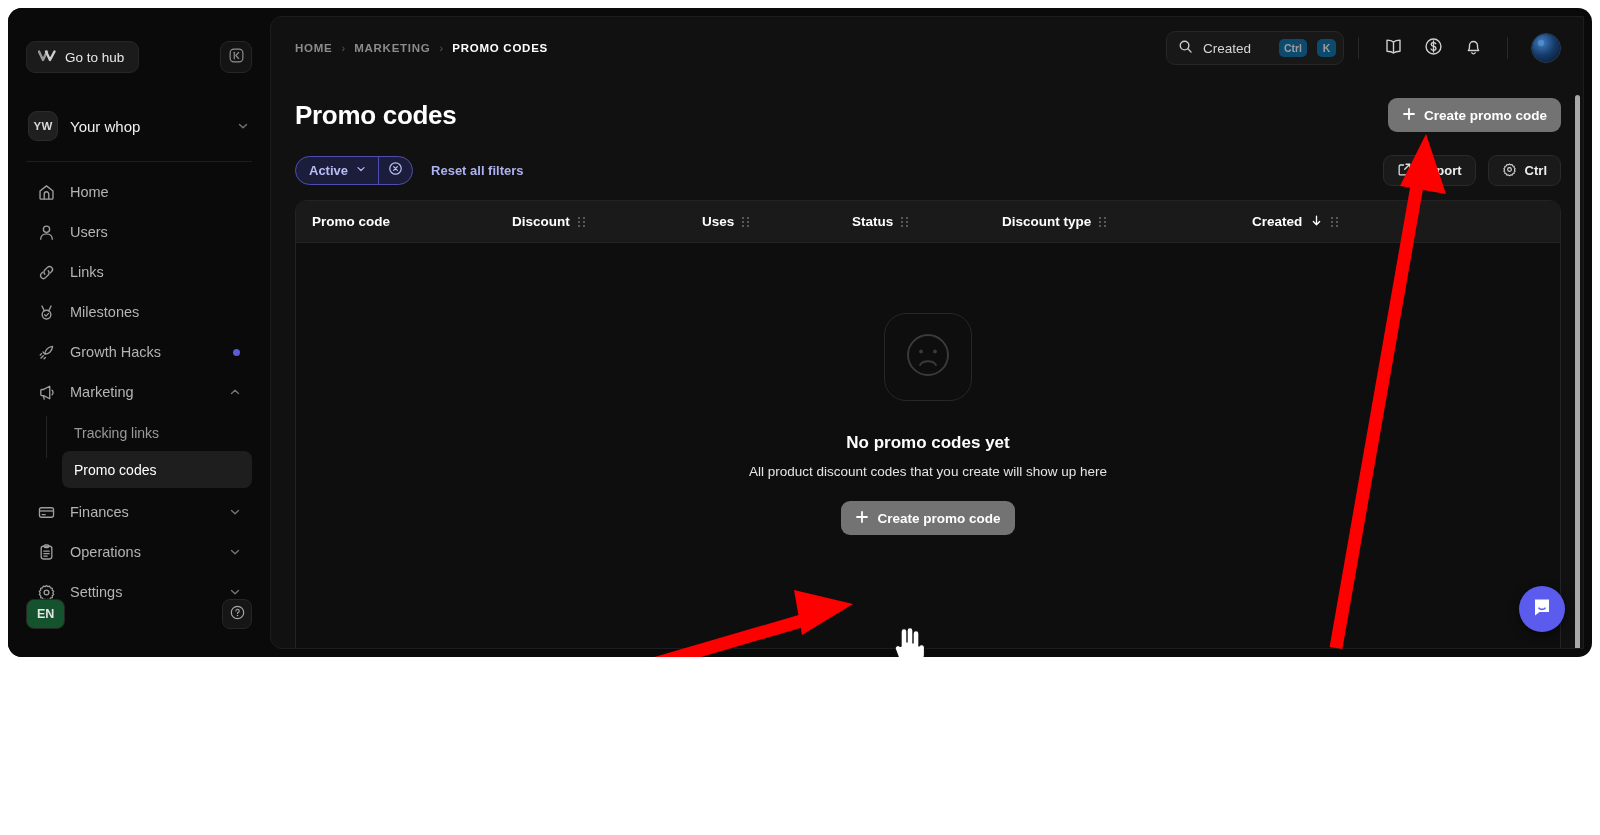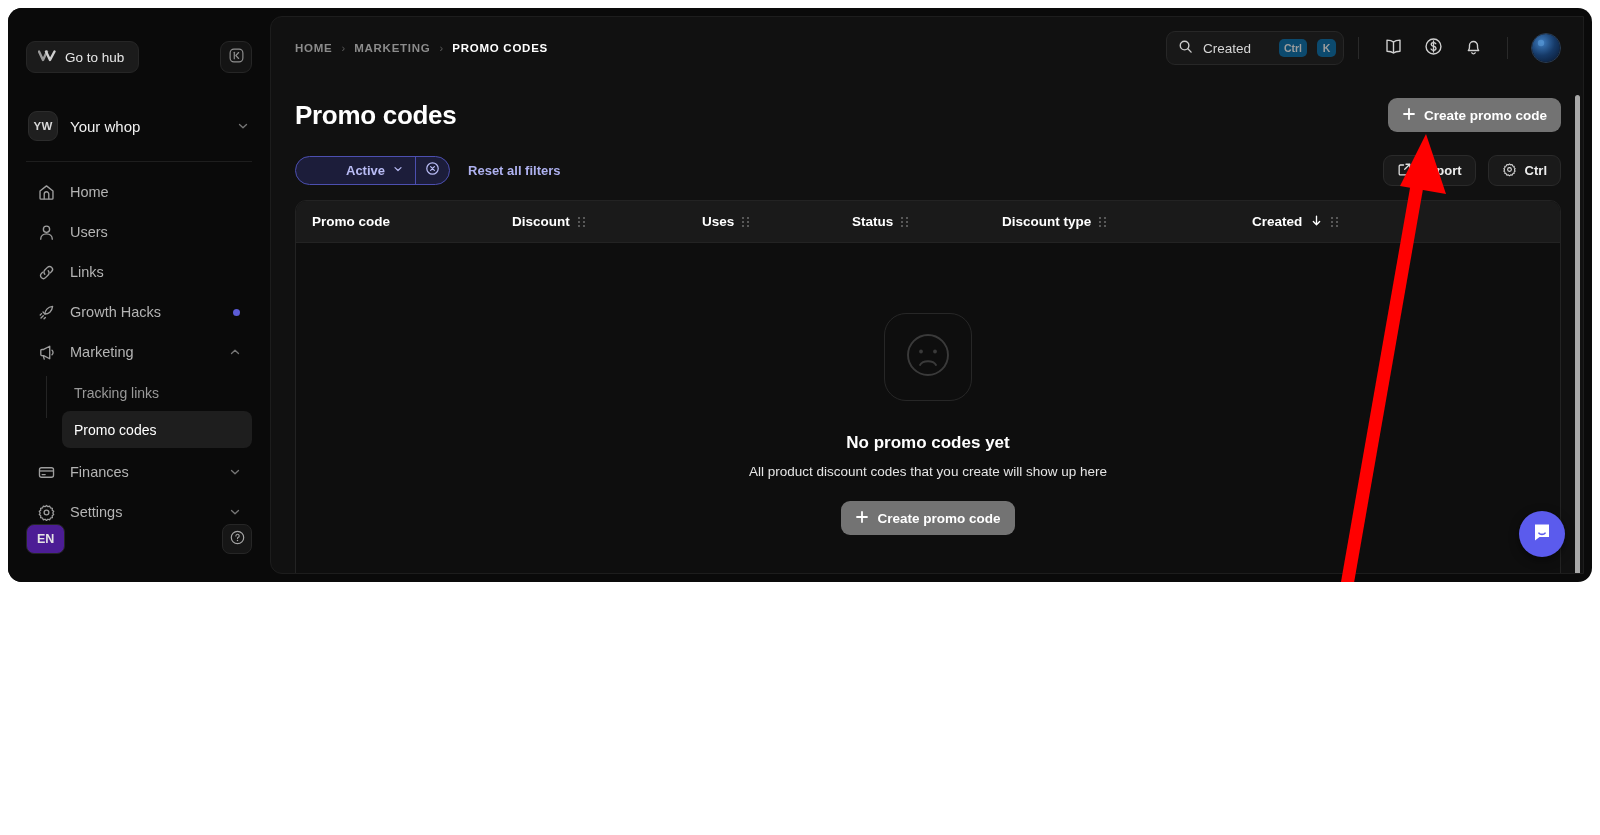--- a/index.html
+++ b/index.html
@@ -4,21 +4,21 @@
 <style>
   * { box-sizing: border-box; margin: 0; padding: 0; }
   html, body {
     width: 1600px; height: 835px;
     background: #ffffff;
     font-family: "Liberation Sans", sans-serif;
     overflow: hidden;
   }
   #app {
     position: absolute; left: 8px; top: 8px;
-    width: 1584px; height: 574px;
+    width: 1584px; height: 649px;
     background: #0a0a0a;
     border-radius: 14px;
     overflow: hidden;
   }
 
   
   #sidebar {
     position: absolute; left: 0; top: 0;
     width: 262px; height: 100%;
     background: #0a0a0a;
@@ -86,21 +86,21 @@
     cursor: pointer;
   }
   .sub-item.active { background: #1e1e1e; color: #ffffff; font-weight: 500; }
 
   .sb-bottom {
     position: absolute; left: 18px; right: 18px; bottom: 28px;
     display: flex; align-items: center; justify-content: space-between;
   }
   .lang-btn {
     min-width: 38px; height: 30px; padding: 9px 10px;
-    background: #4c1d95; border: 1px solid #262626; border-radius: 8px;
+    background: #14532d; border: 1px solid #262626; border-radius: 8px;
     color: #e4e4e4; font-size: 12.5px; font-weight: 600;
     display: flex; align-items: center; justify-content: center;
     cursor: pointer;
   }
   .help-btn {
     width: 30px; height: 30px;
     background: #161616; border: 1px solid #262626; border-radius: 8px;
     display: flex; align-items: center; justify-content: center;
     cursor: pointer;
   }
@@ -170,21 +170,21 @@
     padding: 14px 22px 14px 24px;
   }
   .filter-pill {
     display: flex; align-items: stretch;
     height: 29px; border: 1px solid #4c4fb0; border-radius: 15px;
     background: #1c1d3a; overflow: hidden; cursor: pointer;
   }
   .filter-pill .lbl {
     display: flex; align-items: center; gap: 7px;
     padding: 0 11px 0 13px;
-    color: #b9bcf5; font-size: 13px; font-weight: 600; margin-left: 37px;
+    color: #b9bcf5; font-size: 13px; font-weight: 600;
   }
   .filter-pill .pdiv { width: 1px; background: #4c4fb0; }
   .filter-pill .clr {
     display: flex; align-items: center; justify-content: center;
     padding: 0 9px;
   }
   .reset-link {
     color: #aeb1ef; font-size: 13px; font-weight: 600;
     margin-left: 18px; cursor: pointer;
   }
@@ -318,20 +318,31 @@
       <div class="nav-item">
         <span class="ico">
           <svg width="19" height="19" viewBox="0 0 20 20" fill="none">
             <path d="M8.2 11.8 a3.1 3.1 0 0 1 0-4.4 L11 4.6 a3.1 3.1 0 0 1 4.4 4.4 L14 10.4" stroke="#9e9e9e" stroke-width="1.45" stroke-linecap="round"></path>
             <path d="M11.8 8.2 a3.1 3.1 0 0 1 0 4.4 L9 15.4 a3.1 3.1 0 0 1-4.4-4.4 L6 9.6" stroke="#9e9e9e" stroke-width="1.45" stroke-linecap="round"></path>
           </svg>
         </span>
         <span class="nav-label">Links</span>
       </div>
 
+      <div class="nav-item">
+        <span class="ico">
+          <svg width="19" height="19" viewBox="0 0 20 20" fill="none">
+            <path d="M5.2 3.2 L7.6 8.2" stroke="#9e9e9e" stroke-width="1.45" stroke-linecap="round"></path>
+            <path d="M14.8 3.2 L12.4 8.2" stroke="#9e9e9e" stroke-width="1.45" stroke-linecap="round"></path>
+            <circle cx="10" cy="12.2" r="4.6" stroke="#9e9e9e" stroke-width="1.45"></circle>
+            <path d="M8 12.3 L9.5 13.8 L12.2 10.9" stroke="#9e9e9e" stroke-width="1.35" stroke-linecap="round" stroke-linejoin="round"></path>
+          </svg>
+        </span>
+        <span class="nav-label">Milestones</span>
+      </div>
 
       <div class="nav-item">
         <span class="ico">
           <svg width="19" height="19" viewBox="0 0 20 20" fill="none">
             <path d="M8.4 11.6 C8.4 8 11 4.2 16.4 3.6 C15.8 9 12 11.6 8.4 11.6 Z" stroke="#9e9e9e" stroke-width="1.4" stroke-linejoin="round"></path>
             <path d="M8.4 11.6 L6.3 9.5" stroke="#9e9e9e" stroke-width="1.4" stroke-linecap="round"></path>
             <path d="M4.2 15.8 L6.6 13.4" stroke="#9e9e9e" stroke-width="1.4" stroke-linecap="round"></path>
             <path d="M3.4 12.6 L4.8 11.2" stroke="#9e9e9e" stroke-width="1.4" stroke-linecap="round"></path>
             <path d="M7.4 16.6 L8.8 15.2" stroke="#9e9e9e" stroke-width="1.4" stroke-linecap="round"></path>
           </svg>
@@ -374,20 +385,35 @@
           </svg>
         </span>
         <span class="nav-label">Finances</span>
         <span class="chev">
           <svg width="14" height="14" viewBox="0 0 16 16" fill="none">
             <path d="M4 6.2 L8 10 L12 6.2" stroke="#9b9b9b" stroke-width="1.5" stroke-linecap="round" stroke-linejoin="round"></path>
           </svg>
         </span>
       </div>
 
+      <div class="nav-item">
+        <span class="ico">
+          <svg width="19" height="19" viewBox="0 0 20 20" fill="none">
+            <rect x="4.4" y="3.4" width="11.2" height="13.4" rx="2.2" stroke="#9e9e9e" stroke-width="1.4"></rect>
+            <rect x="7.6" y="1.9" width="4.8" height="3" rx="1.1" stroke="#9e9e9e" stroke-width="1.4"></rect>
+            <path d="M7.2 8.6 H12.8 M7.2 11.2 H12.8 M7.2 13.8 H10.8" stroke="#9e9e9e" stroke-width="1.3" stroke-linecap="round"></path>
+          </svg>
+        </span>
+        <span class="nav-label">Operations</span>
+        <span class="chev">
+          <svg width="14" height="14" viewBox="0 0 16 16" fill="none">
+            <path d="M4 6.2 L8 10 L12 6.2" stroke="#9b9b9b" stroke-width="1.5" stroke-linecap="round" stroke-linejoin="round"></path>
+          </svg>
+        </span>
+      </div>
 
       <div class="nav-item">
         <span class="ico">
           <svg width="19" height="19" viewBox="0 0 20 20" fill="none">
             <circle cx="10" cy="10" r="2.5" stroke="#9e9e9e" stroke-width="1.4"></circle>
             <path d="M10 2.6 l1.5 1.3 1.9-.6 .8 1.9 2 .4 -.2 2 1.6 1.2 -1 1.7 1 1.7 -1.6 1.2 .2 2 -2 .4 -.8 1.9 -1.9-.6 -1.5 1.3 -1.5-1.3 -1.9 .6 -.8-1.9 -2-.4 .2-2 -1.6-1.2 1-1.7 -1-1.7 1.6-1.2 -.2-2 2-.4 .8-1.9 1.9 .6 Z" stroke="#9e9e9e" stroke-width="1.3" stroke-linejoin="round"></path>
           </svg>
         </span>
         <span class="nav-label">Settings</span>
         <span class="chev">

